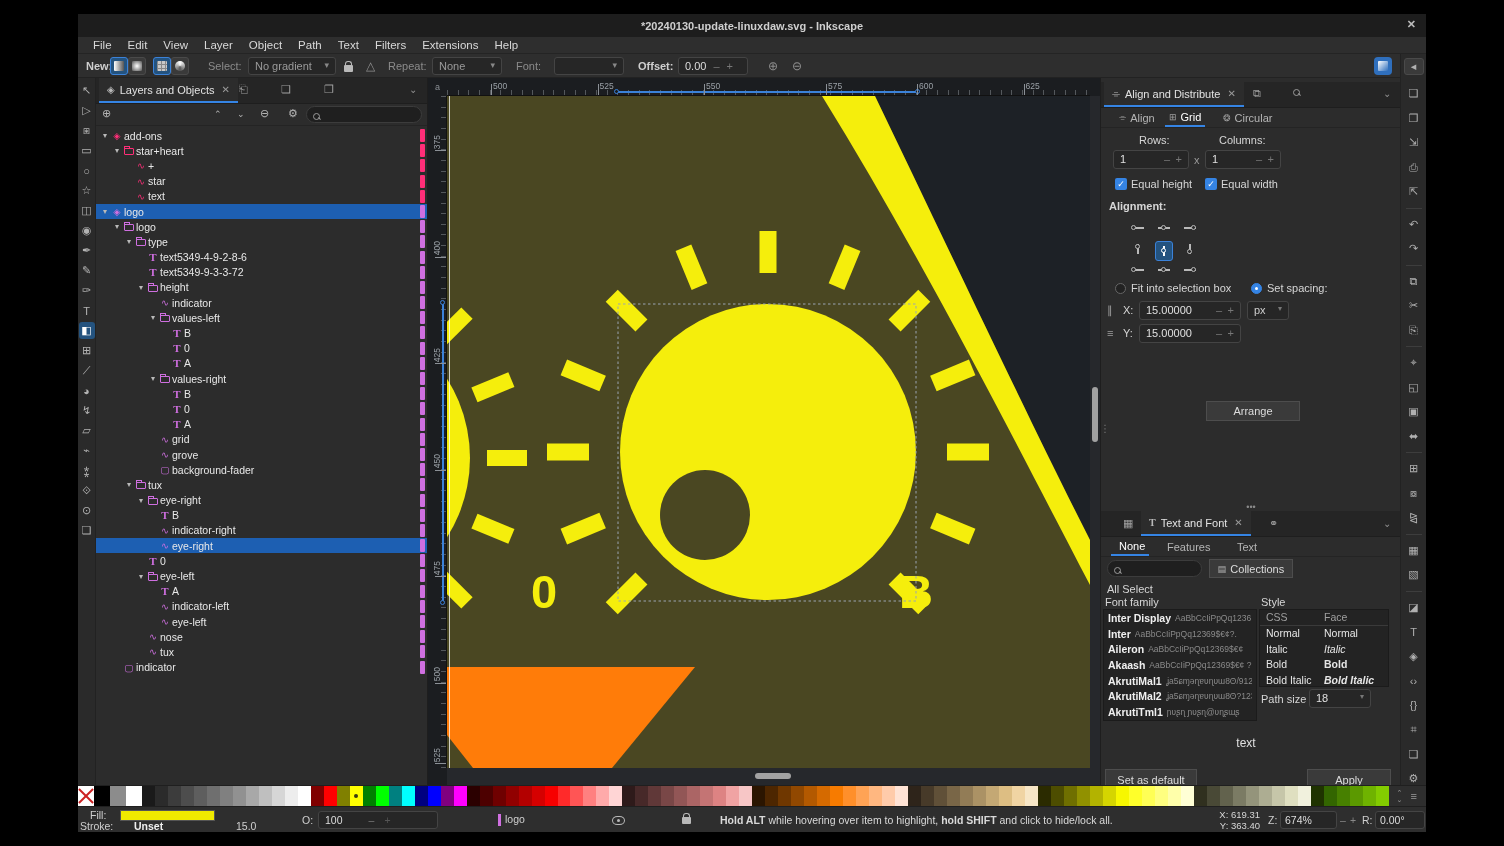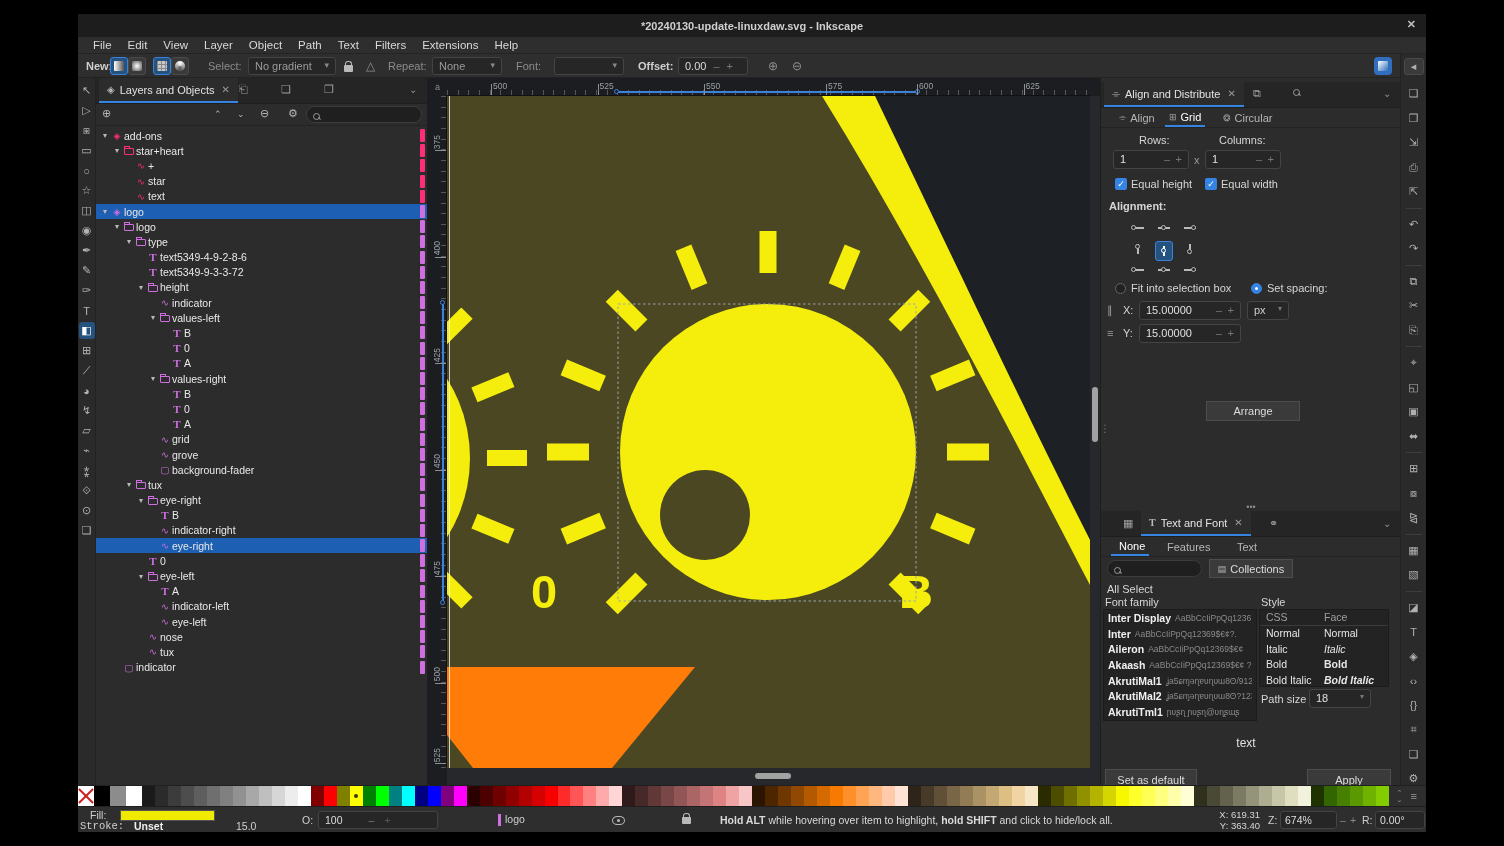--- a/index.html
+++ b/index.html
@@ -895,21 +895,21 @@
         <span class="pal-ctrl">
           <span>⌃</span>
           <span>⌄</span>
         </span>
         <span class="pal-burger">≡</span>
       </div>
 
   <div class="status">
     <span class="abs" style="left:12px;top:2px;">Fill:</span>
     <span class="fillsw"></span>
-    <span class="abs" style="left:2px;top:13px;font-family:Liberation Mono, monospace;">Stroke:</span>
+    <span class="abs" style="left:2px;top:13px;">Stroke:</span>
     <span class="abs" style="left:56px;top:13px;font-weight:bold;color:#efefef;">Unset</span>
     <span class="abs" style="left:158px;top:13px;">15.0</span>
     <span class="abs" style="left:224px;top:7px;">O:</span>
     <span class="sbox" style="left:240px;width:120px;"><span>100</span><span style="color:#777;margin-left:26px;">–</span><span style="color:#555;margin-left:10px;">+</span></span>
     <span class="abs" style="left:420px;top:6px;"><span class="lchip-bar"></span><span>logo</span></span>
     <span class="abs" style="left:534px;top:8px;"><span class="eye"></span></span>
     <span class="abs" style="left:604px;top:6px;"><span class="lock"></span></span>
     <span class="abs" style="left:642px;top:7px;color:#d9d9d9;"><b>Hold ALT</b><span> while hovering over item to highlight, </span><b>hold SHIFT</b><span> and click to hide/lock all.</span></span>
     <span class="xy" style="left:1105px;top:2px;width:77px;">
       <span><span>X:</span> <span>619.31</span></span><br>

